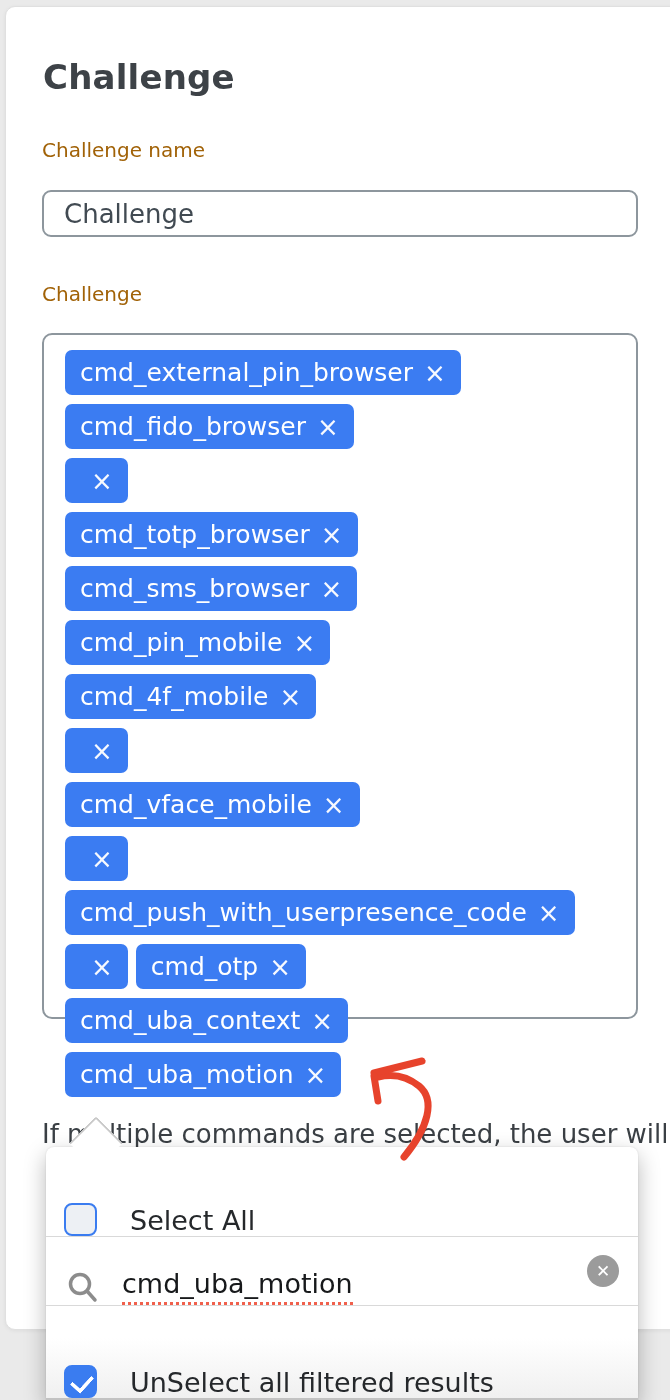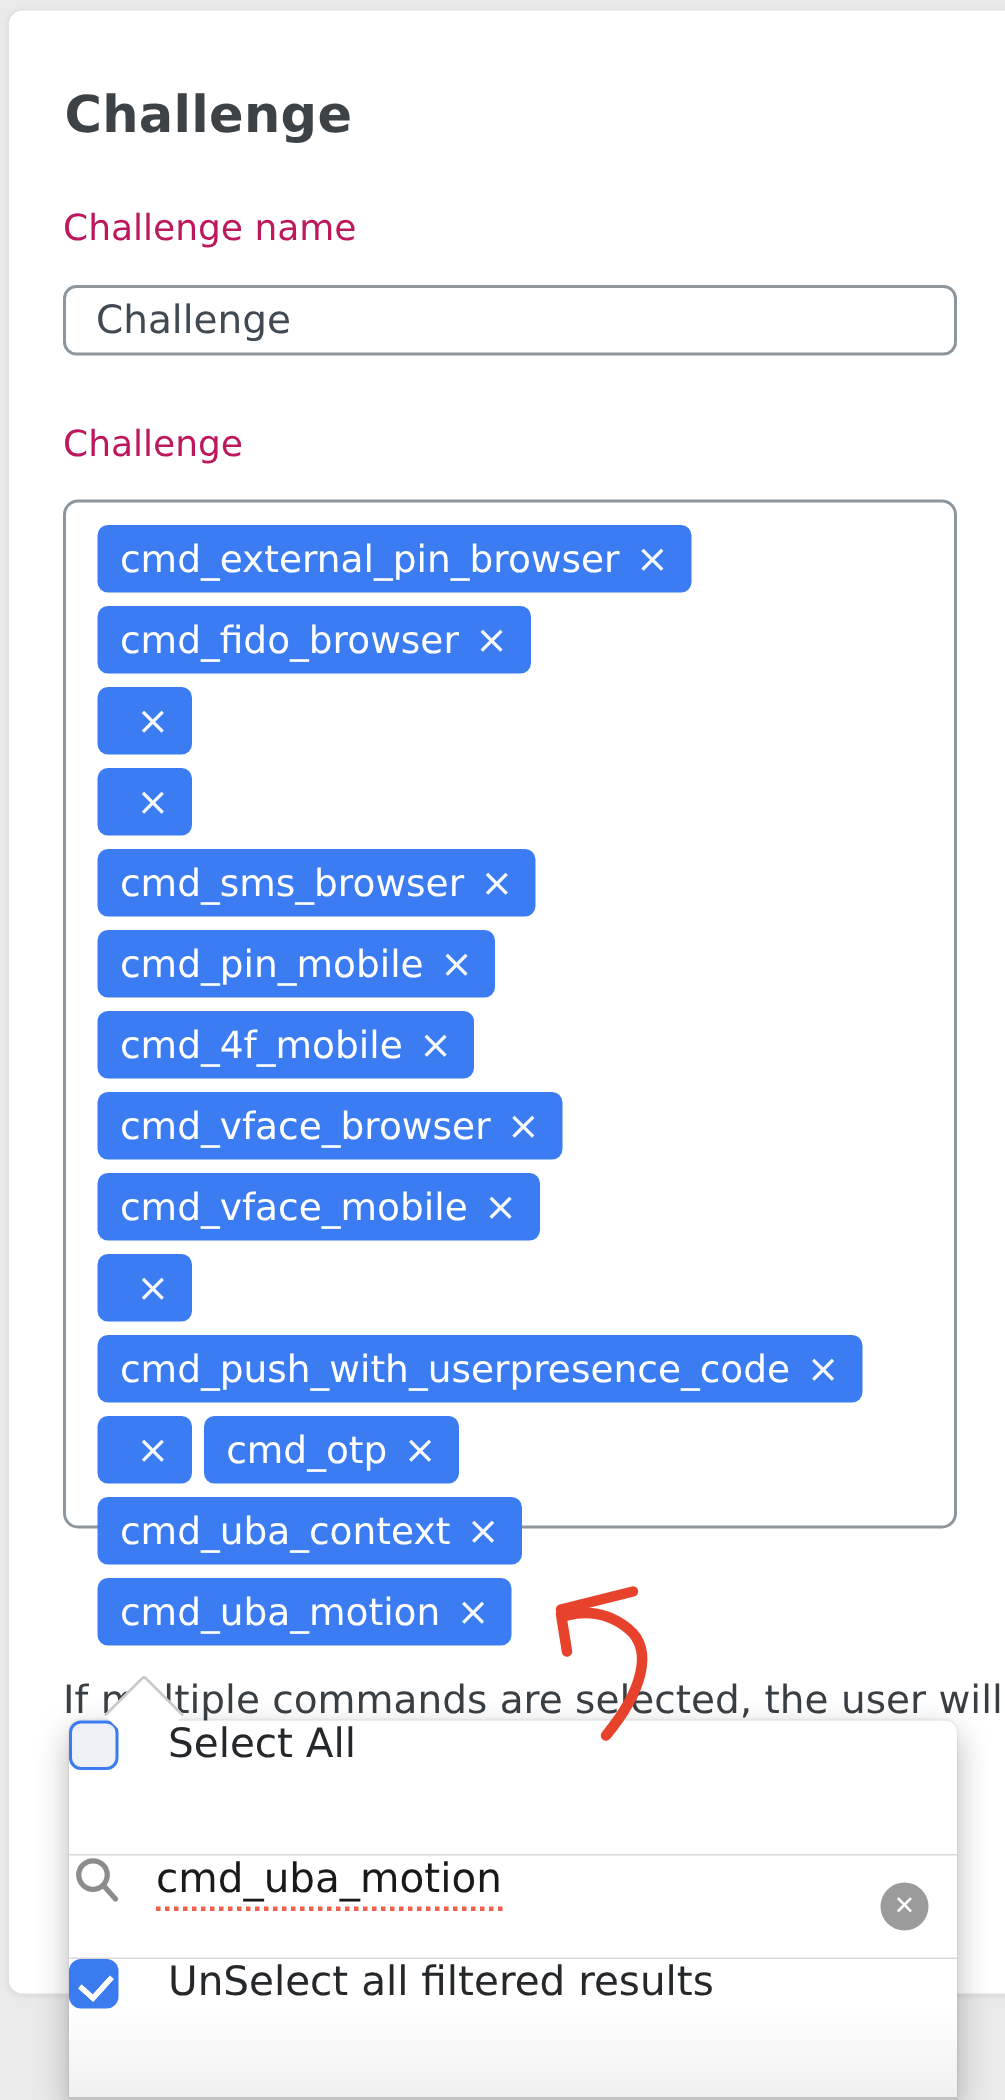--- a/index.html
+++ b/index.html
@@ -13,21 +13,21 @@
     position:absolute;left:5px;top:6px;width:690px;height:1322px;
     background:#ffffff;border:1px solid #e0e0e0;border-radius:10px;
     box-shadow:0 1px 4px rgba(0,0,0,.06);
   }
   .page-title{
     position:absolute;left:43px;top:34px;
     font-size:34px;font-weight:700;color:#3d4247;letter-spacing:.2px;
   }
   .field-label{
     position:absolute;left:42px;
-    font-size:24px;color:#be185d;
+    font-size:20px;color:#a16207;
   }
   .label-name{top:138px;}
   .label-commands{top:282px;}
   .text-input{
     position:absolute;left:42px;top:190px;width:596px;height:47px;
     box-sizing:border-box;border:2px solid #8d969d;border-radius:9px;
     font-family:inherit;font-size:26px;color:#414a52;
     padding:0 0 0 20px;background:#fff;outline:none;
   }
   .commands-box{
@@ -54,21 +54,21 @@
     background:#ffffff;transform:rotate(45deg);
     border-left:2px solid #c9c9c9;border-top:2px solid #c9c9c9;
     z-index:21;border-top-left-radius:3px;
   }
   .dropdown{
     position:absolute;left:46px;top:1147px;width:592px;height:253px;
     box-sizing:border-box;background:#ffffff;border-radius:8px 8px 0 0;
     box-shadow:0 8px 22px rgba(0,0,0,.28), 0 0 2px rgba(0,0,0,.12);
     z-index:20;border-bottom:2px solid #c2c2c2;
   }
-  .dd-row{display:flex;align-items:flex-start;padding-left:0;box-sizing:border-box;}
+  .dd-row{display:flex;align-items:flex-end;padding-left:18px;box-sizing:border-box;}
   .dd-row1{height:89px;}
   .dd-row2{height:68px;position:relative;}
   .dd-row3{height:92px;background:linear-gradient(180deg,#ffffff 35%,#f0f0f0 100%);}
   .dd-divider{height:1px;background:#d9d9d9;}
   .checkbox{
     width:33px;height:33px;box-sizing:border-box;border-radius:8px;
     border:2px solid #3a7cf0;flex:0 0 auto;cursor:pointer;position:relative;
   }
   .checkbox.unchecked{background:#edf0f4;}
   .checkbox.checked{background:#3a7cf0;}
@@ -117,20 +117,21 @@
           <span class="tag-x">×</span>
         </span>
       </div>
       <div class="tag-row">
         <span class="tag">
           <span class="tag-x">×</span>
         </span>
       </div>
       <div class="tag-row">
         <span class="tag">
+          <span>cmd_totp_browser</span>
           <span class="tag-x">×</span>
         </span>
       </div>
       <div class="tag-row">
         <span class="tag">
           <span>cmd_sms_browser</span>
           <span class="tag-x">×</span>
         </span>
       </div>
       <div class="tag-row">
@@ -140,21 +141,20 @@
         </span>
       </div>
       <div class="tag-row">
         <span class="tag">
           <span>cmd_4f_mobile</span>
           <span class="tag-x">×</span>
         </span>
       </div>
       <div class="tag-row">
         <span class="tag">
-          <span>cmd_vface_browser</span>
           <span class="tag-x">×</span>
         </span>
       </div>
       <div class="tag-row">
         <span class="tag">
           <span>cmd_vface_mobile</span>
           <span class="tag-x">×</span>
         </span>
       </div>
       <div class="tag-row">

